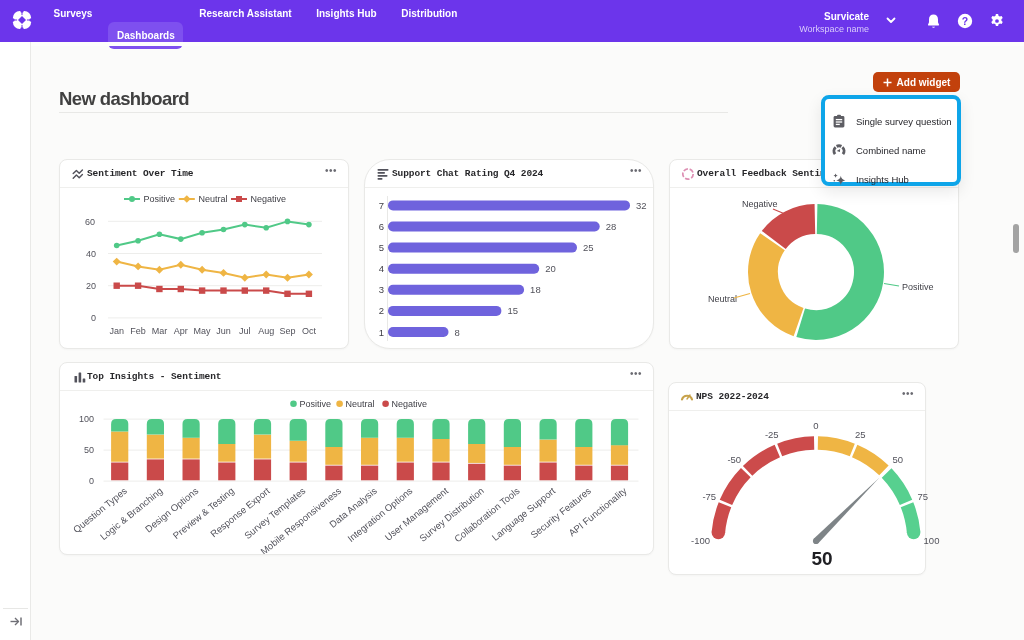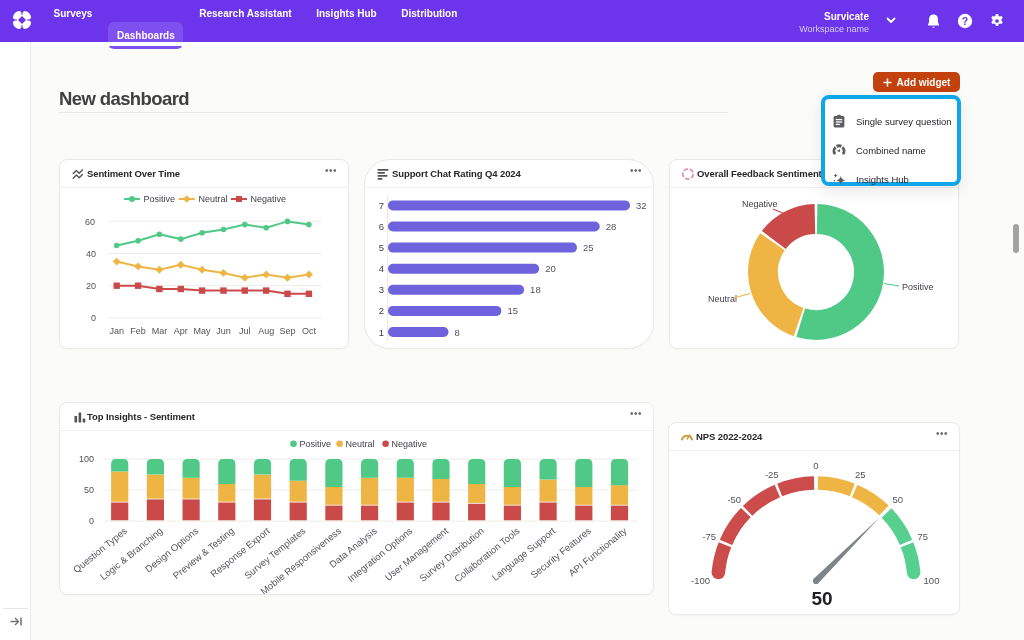--- a/index.html
+++ b/index.html
@@ -12,21 +12,21 @@
 #nav .menu a.active { background:#7e50ef;margin-top:22px; }
 #logo { position:absolute; left:12px; top:10px; width:20px; height:20px; }
 .navtxt { position:absolute; color:#fff; }
 
 #h1 { position:absolute; left:59px; top:72px; font-size:18.5px; font-weight:700; color:#404040; letter-spacing:-0.6px;margin-top:16px;}
 #addbtn { position:absolute; left:873px; top:72px; width:87px; height:20px; background:#c2410c; border-radius:5px; color:#fff; font-size:10px; font-weight:700; display:flex; align-items:center; justify-content:center; gap:5px; }
 #hrule { position:absolute; left:59px; top:112px; width:669px; height:1px; background:#e8e8e6; }
 
 .card { position:absolute; background:#fff; border:1px solid #e9e9e7; border-radius:8px; box-shadow:0 1px 2px rgba(0,0,0,0.03); }
 .chead { position:absolute; left:0; top:0; right:0; height:28px; border-bottom:1px solid #efefed; }
-.chead .ttl { position:absolute; left:27px; top:8px; font-size:9.5px; font-weight:700; color:#27272a; letter-spacing:-0.1px; }
+.chead .ttl { position:absolute; left:27px; top:8px; font-size:9.5px; font-weight:700; color:#27272a; letter-spacing:-0.1px;font-family:Liberation Mono, monospace; }
 .chead .dots { position:absolute; right:11px; top:5px; font-size:10px; color:#6b6b72; letter-spacing:0.5px; }
 .cbody { position:absolute; left:0; top:28px; right:0; bottom:0; }
 .cicon { position:absolute; left:11px; top:7px; width:14px; height:14px; }
 
 #dd { position:absolute; left:821px; top:95px; width:140px; height:91px; background:#fff; border:4px solid #0ea5e9; border-radius:8px; box-shadow:0 6px 16px rgba(0,0,0,0.09); z-index:30; }
 #dd .item { position:absolute; left:0; width:100%; height:29px; }
 #dd .item span { position:absolute; left:31px; top:8.5px; font-size:9.5px; color:#26262b; }
 #dd .item svg { position:absolute; left:7px; top:7px; }
 
 #side { position:absolute; left:0; top:42px; width:31px; height:598px; background:#fff; border-right:1px solid #e9e9e7; }
@@ -265,21 +265,21 @@
       <text x="72" y="19">Negative</text>
       <text x="38" y="114">Neutral</text>
       <text x="232" y="101.5">Positive</text>
     </g>
     <path d="M103 21 L115 26" stroke="#ca4a4a" stroke-width="1.2" fill="none"></path>
     <path d="M64 110 L80 105.5" stroke="#efb544" stroke-width="1.2" fill="none"></path>
     <path d="M229 98 L214 95.5" stroke="#50c987" stroke-width="1.2" fill="none"></path>
   </svg>
 </div>
 
-<div class="card" style="left:59px; top:402px; width:595px; height:193px;">
+<div class="card" style="left:59px; top:362px; width:595px; height:193px;">
   <div class="chead">
     <svg class="cicon" viewBox="0 0 14 14" style="left:13px;">
         <g fill="#52525b">
           <rect x="1.5" y="6" width="2.6" height="6.5" rx="0.6"></rect>
           <rect x="5.6" y="2.5" width="2.6" height="10" rx="0.6"></rect>
           <rect x="9.7" y="8.5" width="2.6" height="4" rx="0.6"></rect>
         </g>
       </svg>
     <div class="ttl">Top Insights - Sentiment</div>
     <div class="dots">•••</div>
@@ -363,21 +363,21 @@
         <text transform="translate(389 101) rotate(-39)" text-anchor="end">User Management</text>
         <text transform="translate(424.7 101) rotate(-39)" text-anchor="end">Survey Distribution</text>
         <text transform="translate(460.40000000000003 101) rotate(-39)" text-anchor="end">Collaboration Tools</text>
         <text transform="translate(496.1 101) rotate(-39)" text-anchor="end">Language Support</text>
         <text transform="translate(531.8000000000001 101) rotate(-39)" text-anchor="end">Security Features</text>
         <text transform="translate(567.5000000000001 101) rotate(-39)" text-anchor="end">API Functionality</text>
       </g>
   </svg>
 </div>
 
-<div class="card" style="left:668px; top:382px; width:292px; height:193px;margin-top:40px;">
+<div class="card" style="left:668px; top:382px; width:258px; height:193px;">
   <div class="chead">
     <svg class="cicon" viewBox="0 0 14 14">
         <path d="M2 9.5 A5.2 5.2 0 0 1 12 9.5" fill="none" stroke="#c7a24a" stroke-width="2.2" stroke-linecap="round"></path>
         <path d="M7 9 L10 5" stroke="#c7a24a" stroke-width="1.4" stroke-linecap="round"></path>
       </svg>
     <div class="ttl">NPS 2022-2024</div>
     <div class="dots">•••</div>
   </div>
   <svg class="cbody" width="290" height="163" viewBox="0 0 290 163">
     <g id="gauge">

